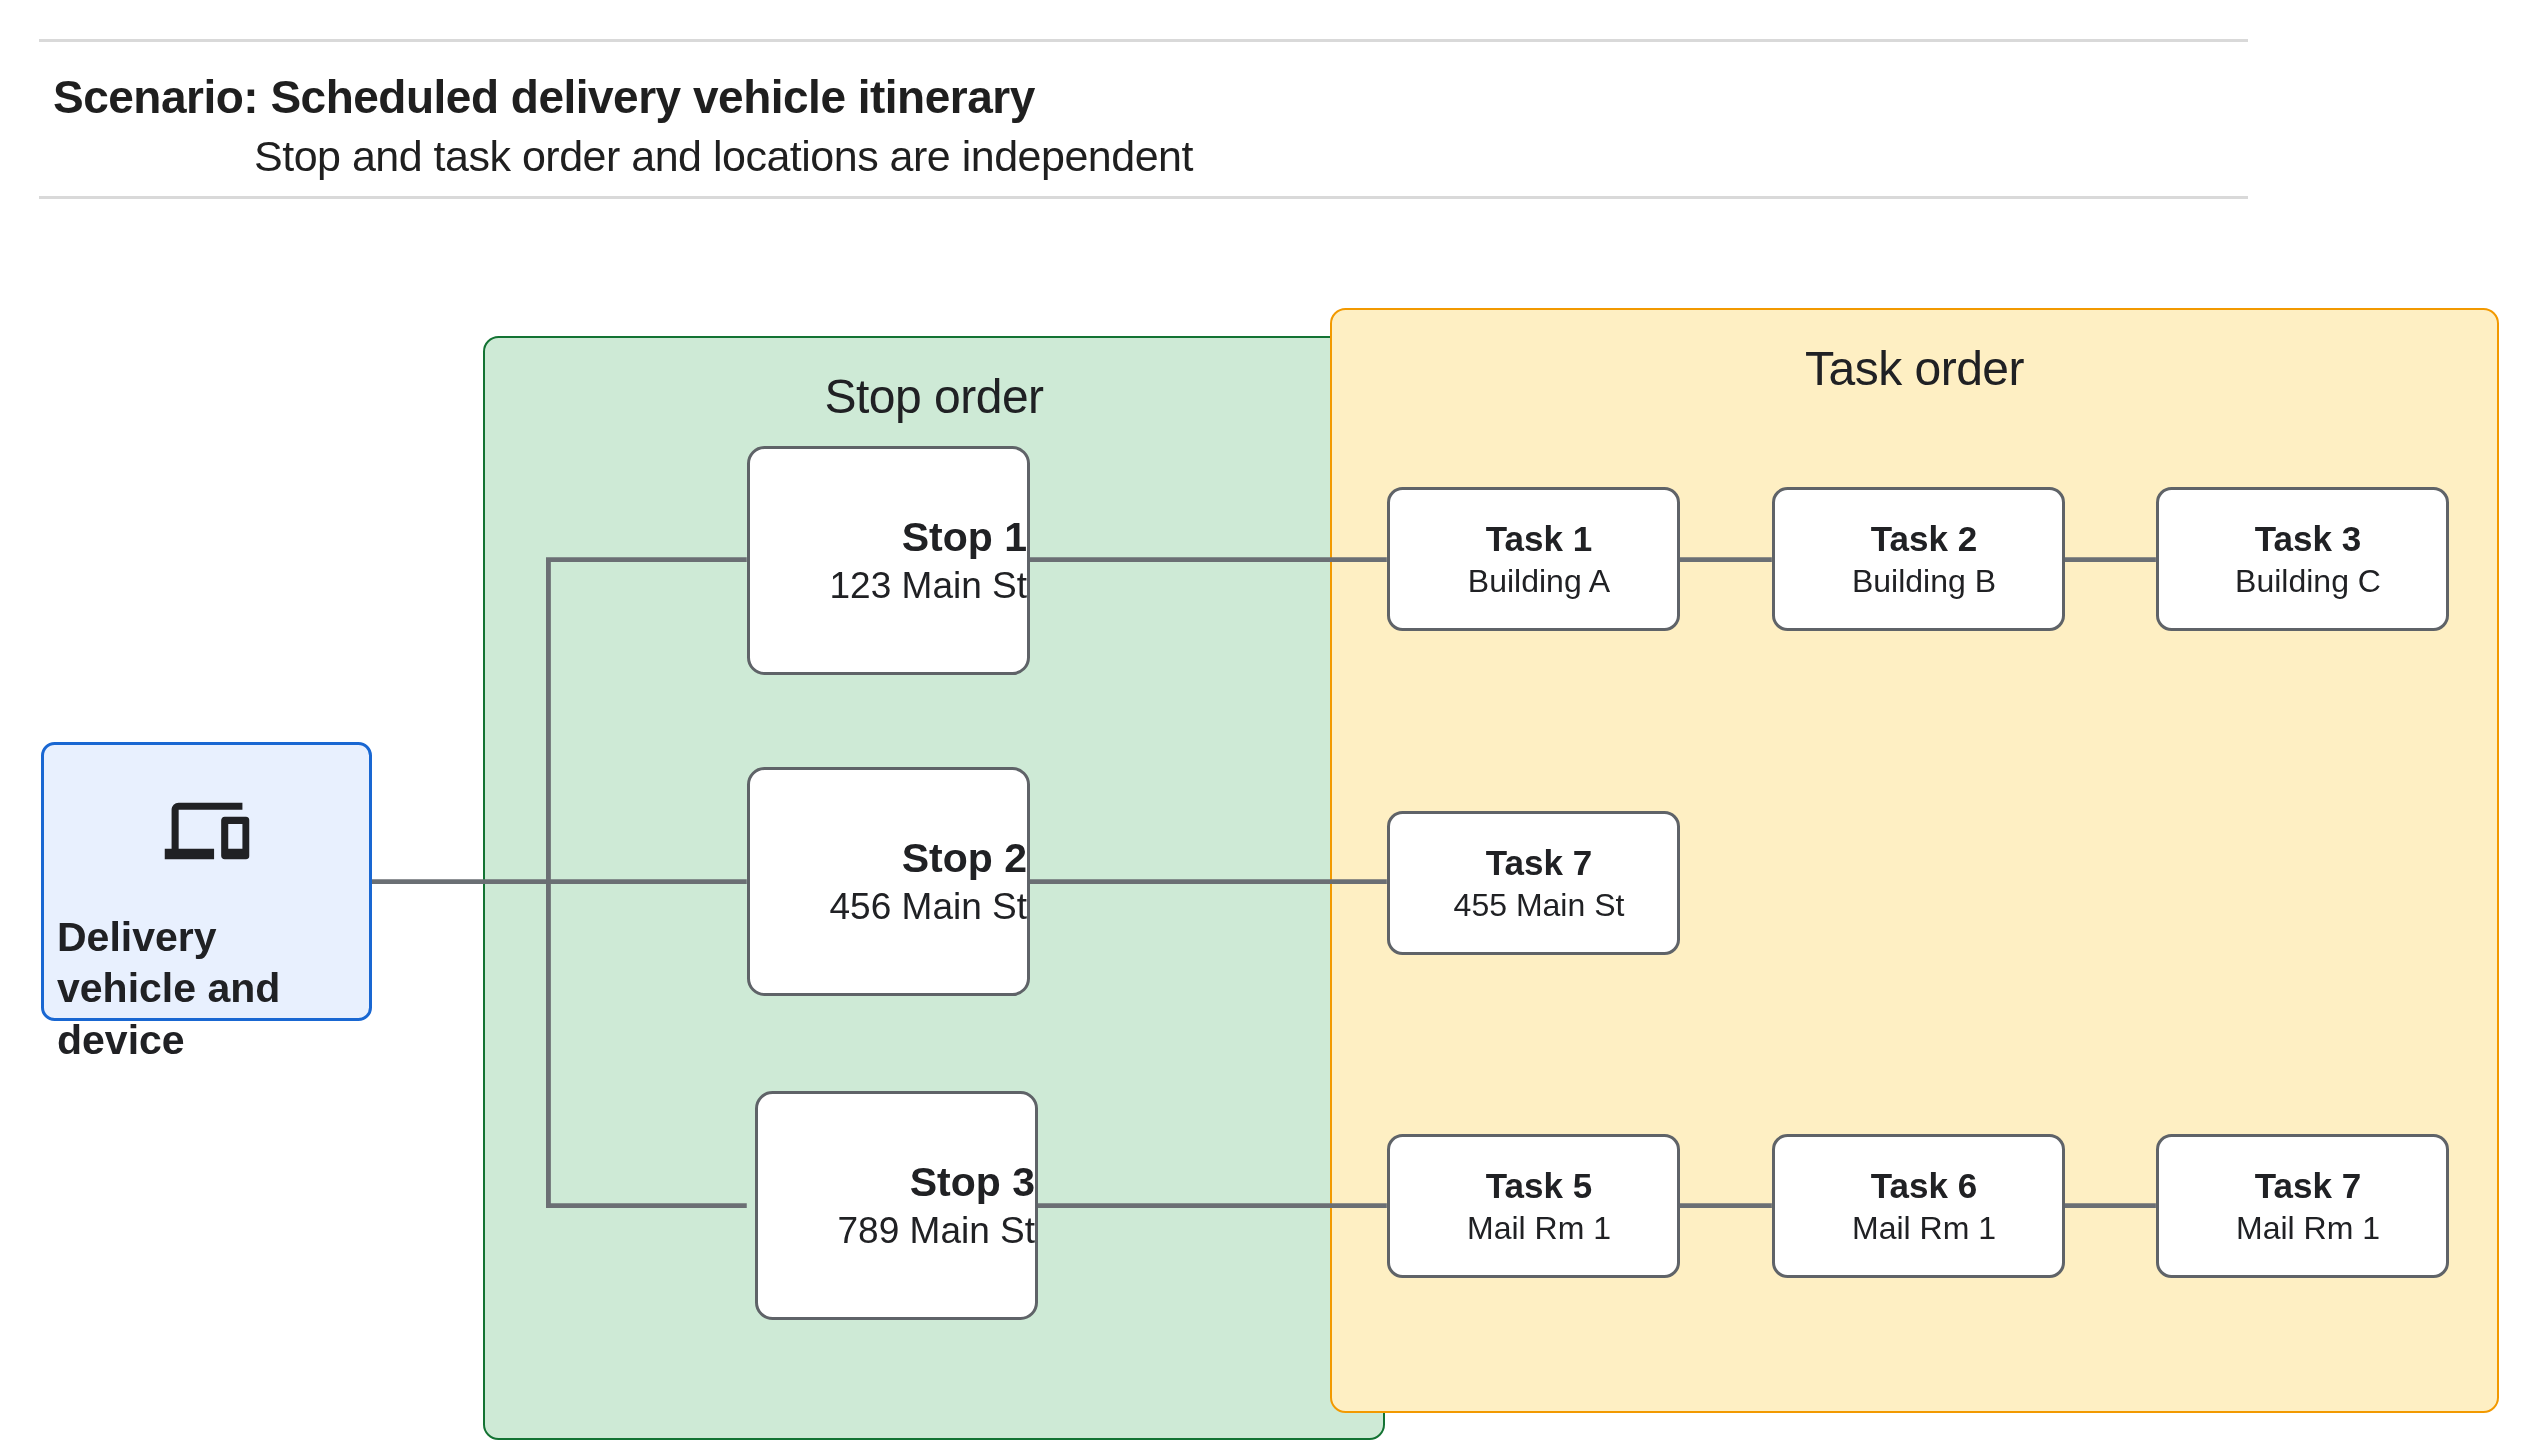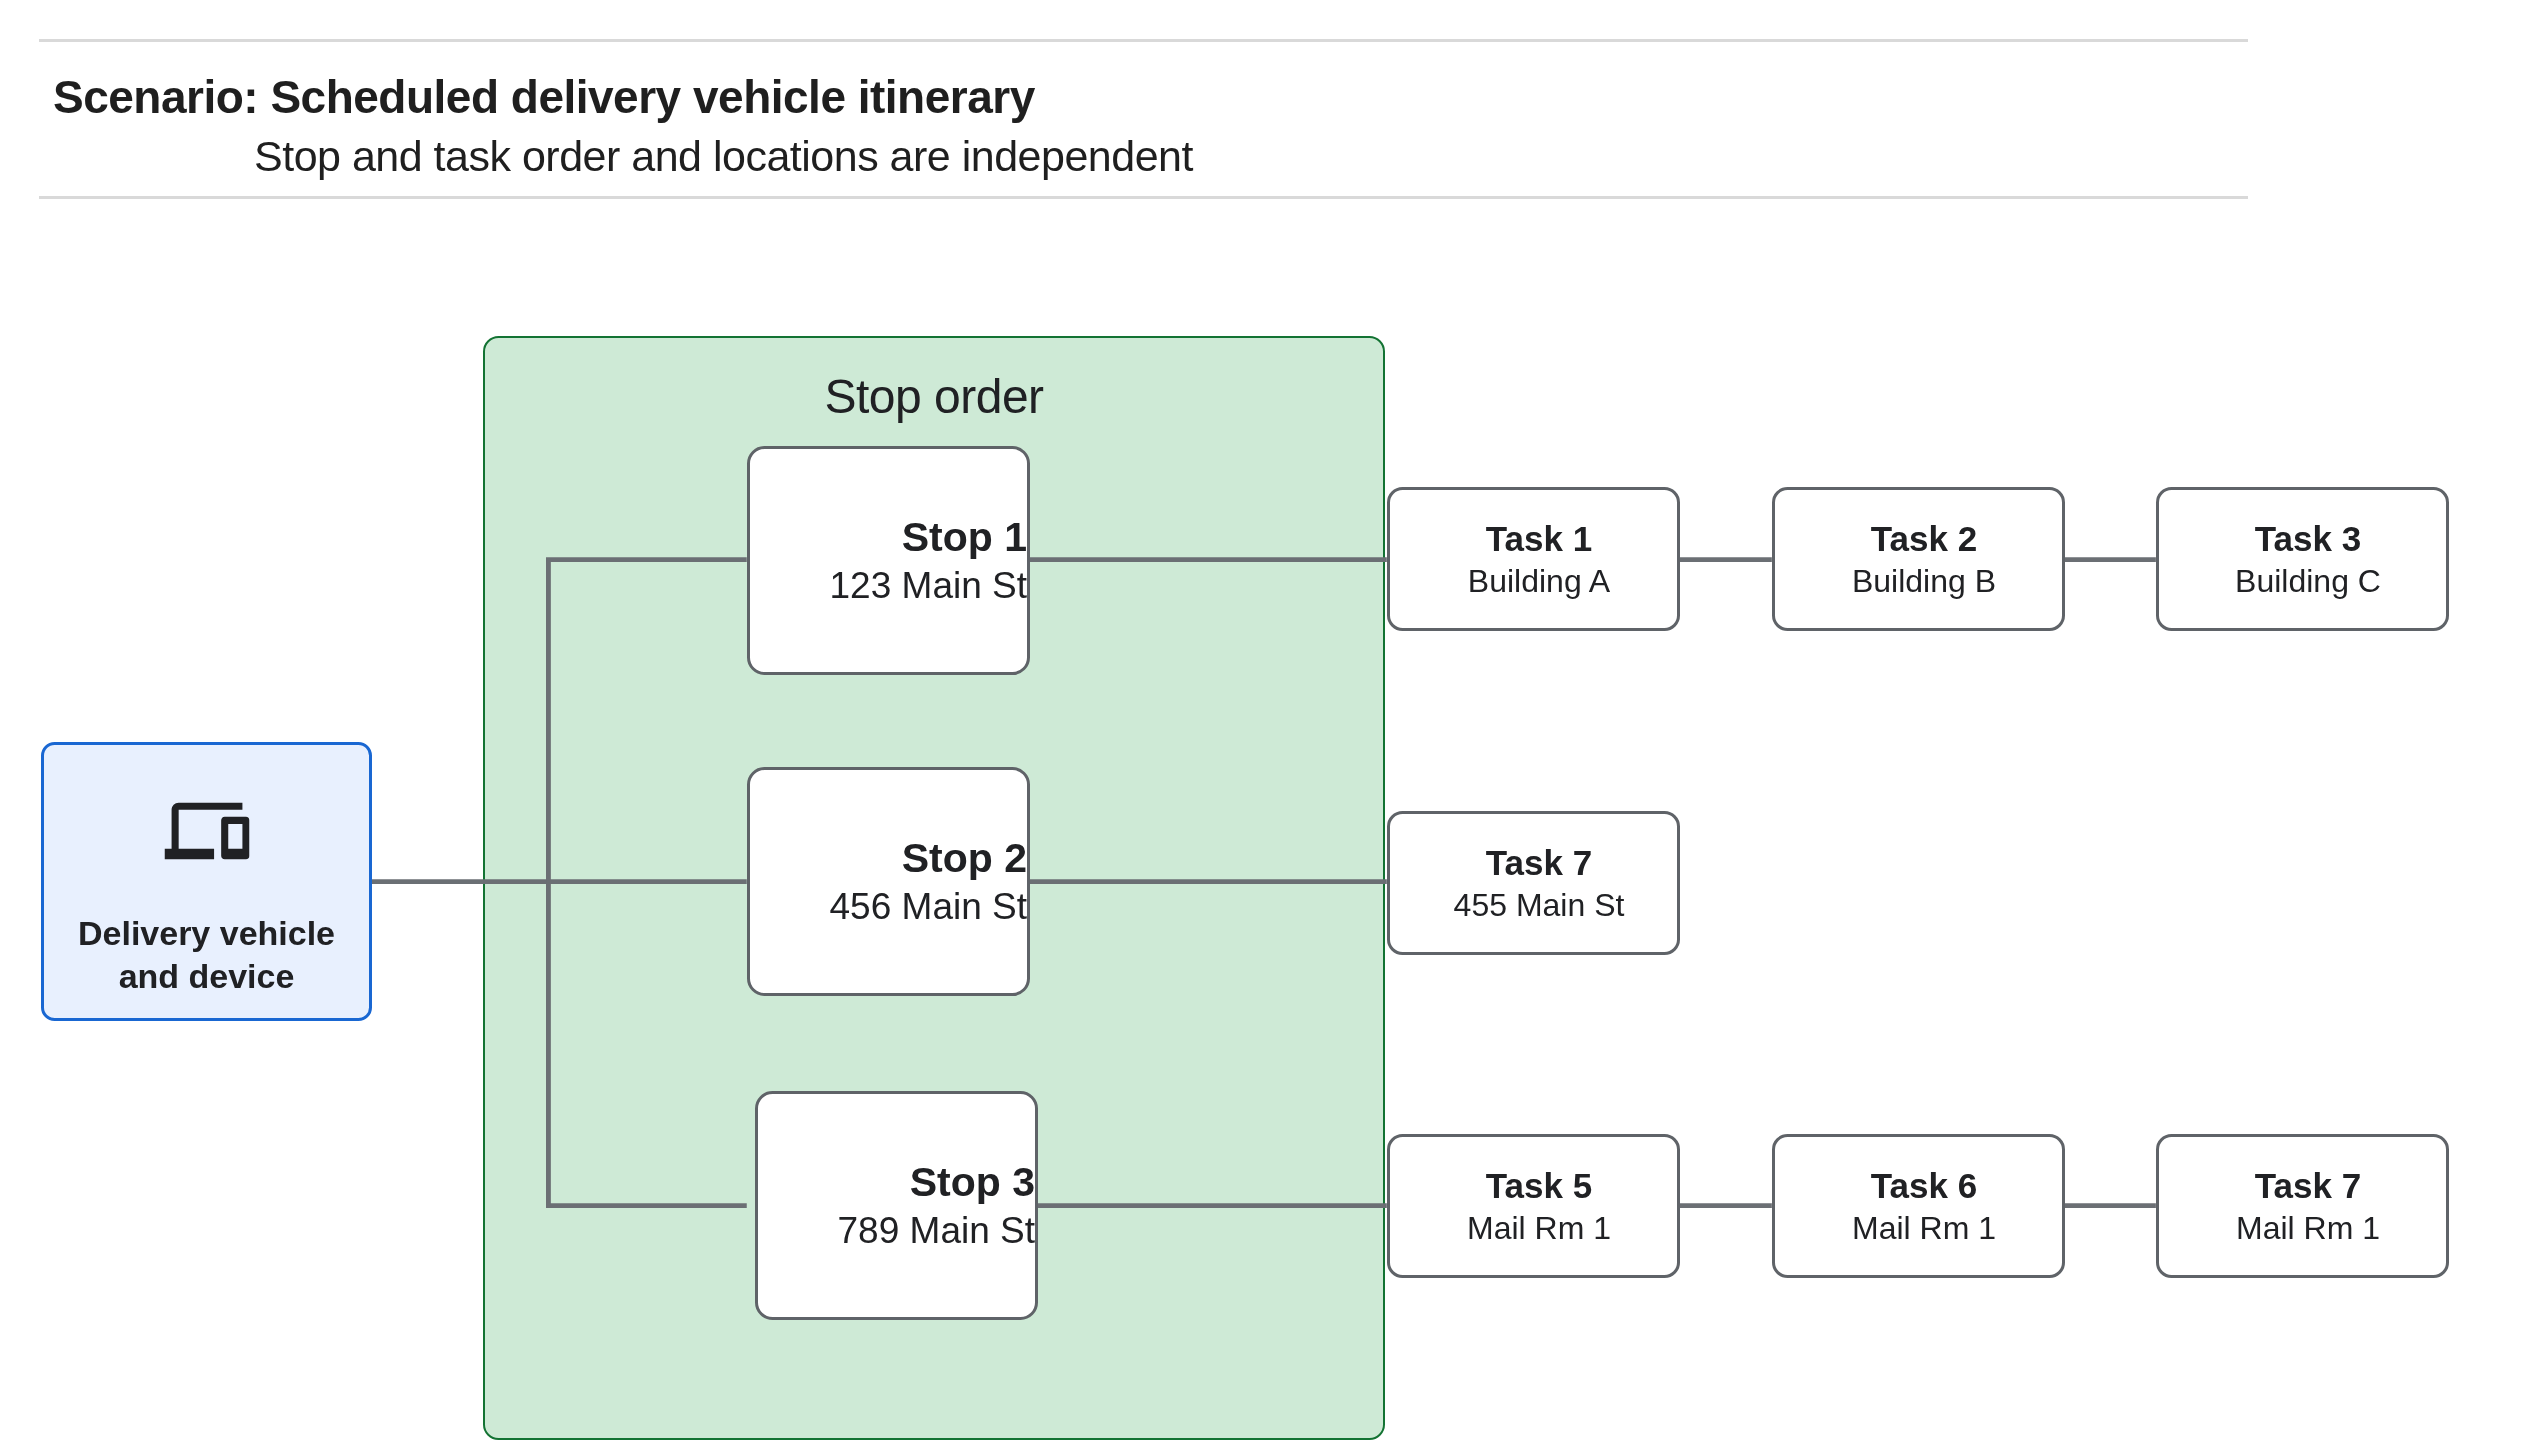--- a/index.html
+++ b/index.html
@@ -79,39 +79,42 @@
     border:3.9px solid var(--vehicle-border,#1967D2);
     border-radius:13.6px;
   }
   .vicon{
     position:absolute;left:50%;top:50px;transform:translateX(-50%);
     width:85px;height:72px;color:var(--text,#202124);
   }
   .vicon svg{width:100%;height:100%;display:block;}
   .vlabel{
     position:absolute;left:0;right:0;top:167px;
-    padding:0 27px;
-    font-size:34px;font-weight:bold;line-height:1.25;text-align:center;
+    padding:0 13px;
+    font-size:41px;font-weight:bold;line-height:1.25;text-align:left;
     color:var(--text,#202124);
   }
 </style>
 </head>
 <body>
 
 <div id="canvas">
 
   <div class="rule rule-top"></div>
   <h1 id="page-title">Scenario: Scheduled delivery vehicle itinerary</h1>
   <div id="page-subtitle">Stop and task order and locations are independent</div>
   <div class="rule rule-bottom"></div>
 
   <section class="panel stop-panel">
     <div class="panel-title">Stop order</div>
   </section>
 
+  <section class="panel task-panel">
+    <div class="panel-title">Task order</div>
+  </section>
 
   <svg class="connectors" width="2538" height="1452" viewBox="0 0 2617 1497" fill="none" stroke="#6B6F74" stroke-width="5">
     <path d="M383 909 H770"></path>
     <path d="M565.5 577 V1243"></path>
     <path d="M563 577 H770"></path>
     <path d="M563 1243 H770"></path>
     <path d="M1062 577 H1430"></path>
     <path d="M1062 909 H1430"></path>
     <path d="M1062 1243 H1430"></path>
     <path d="M1732 577 H1827"></path>

